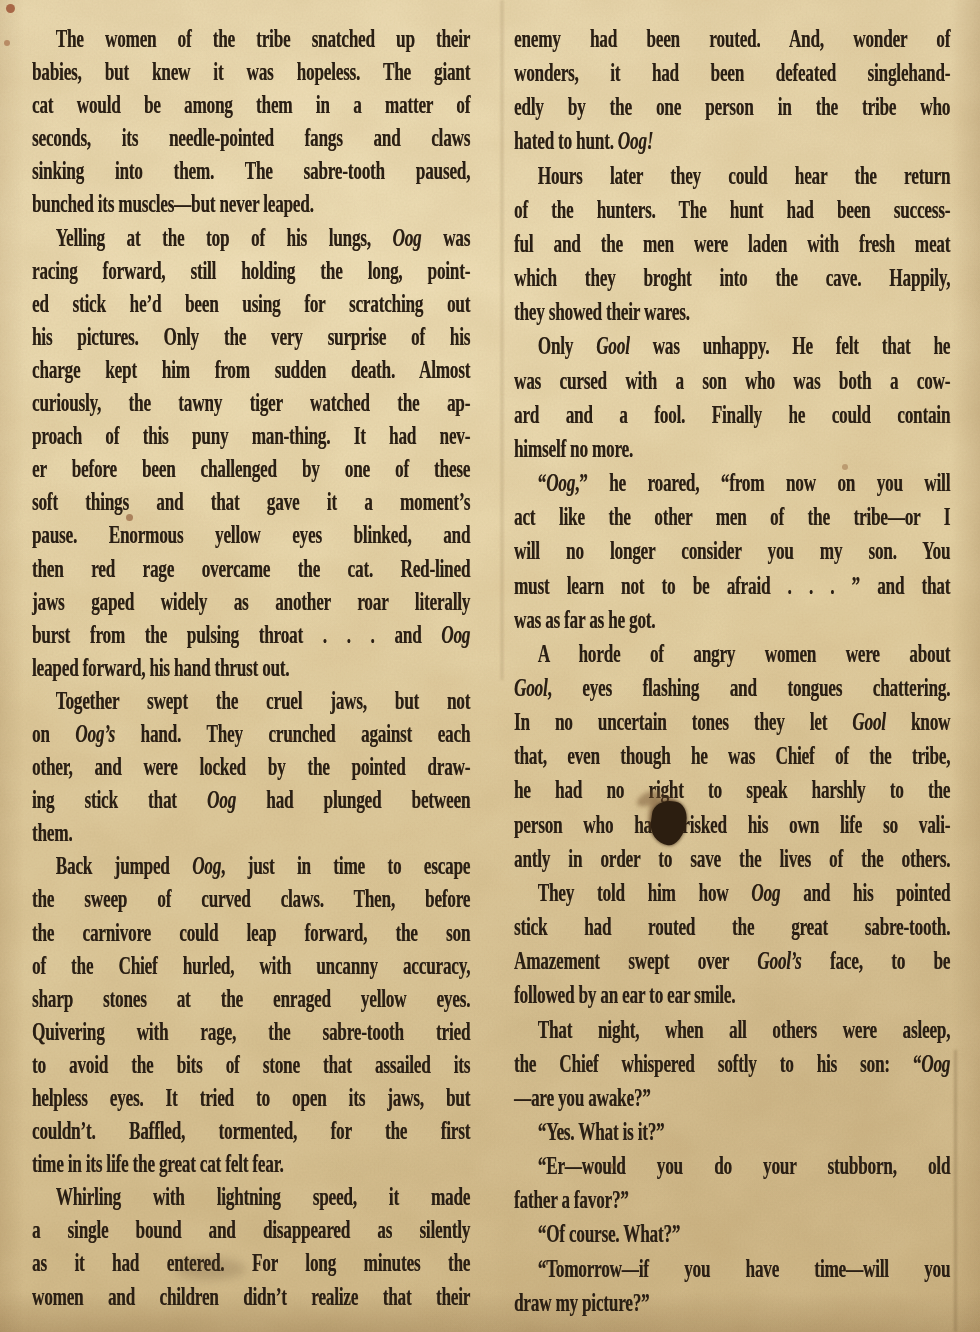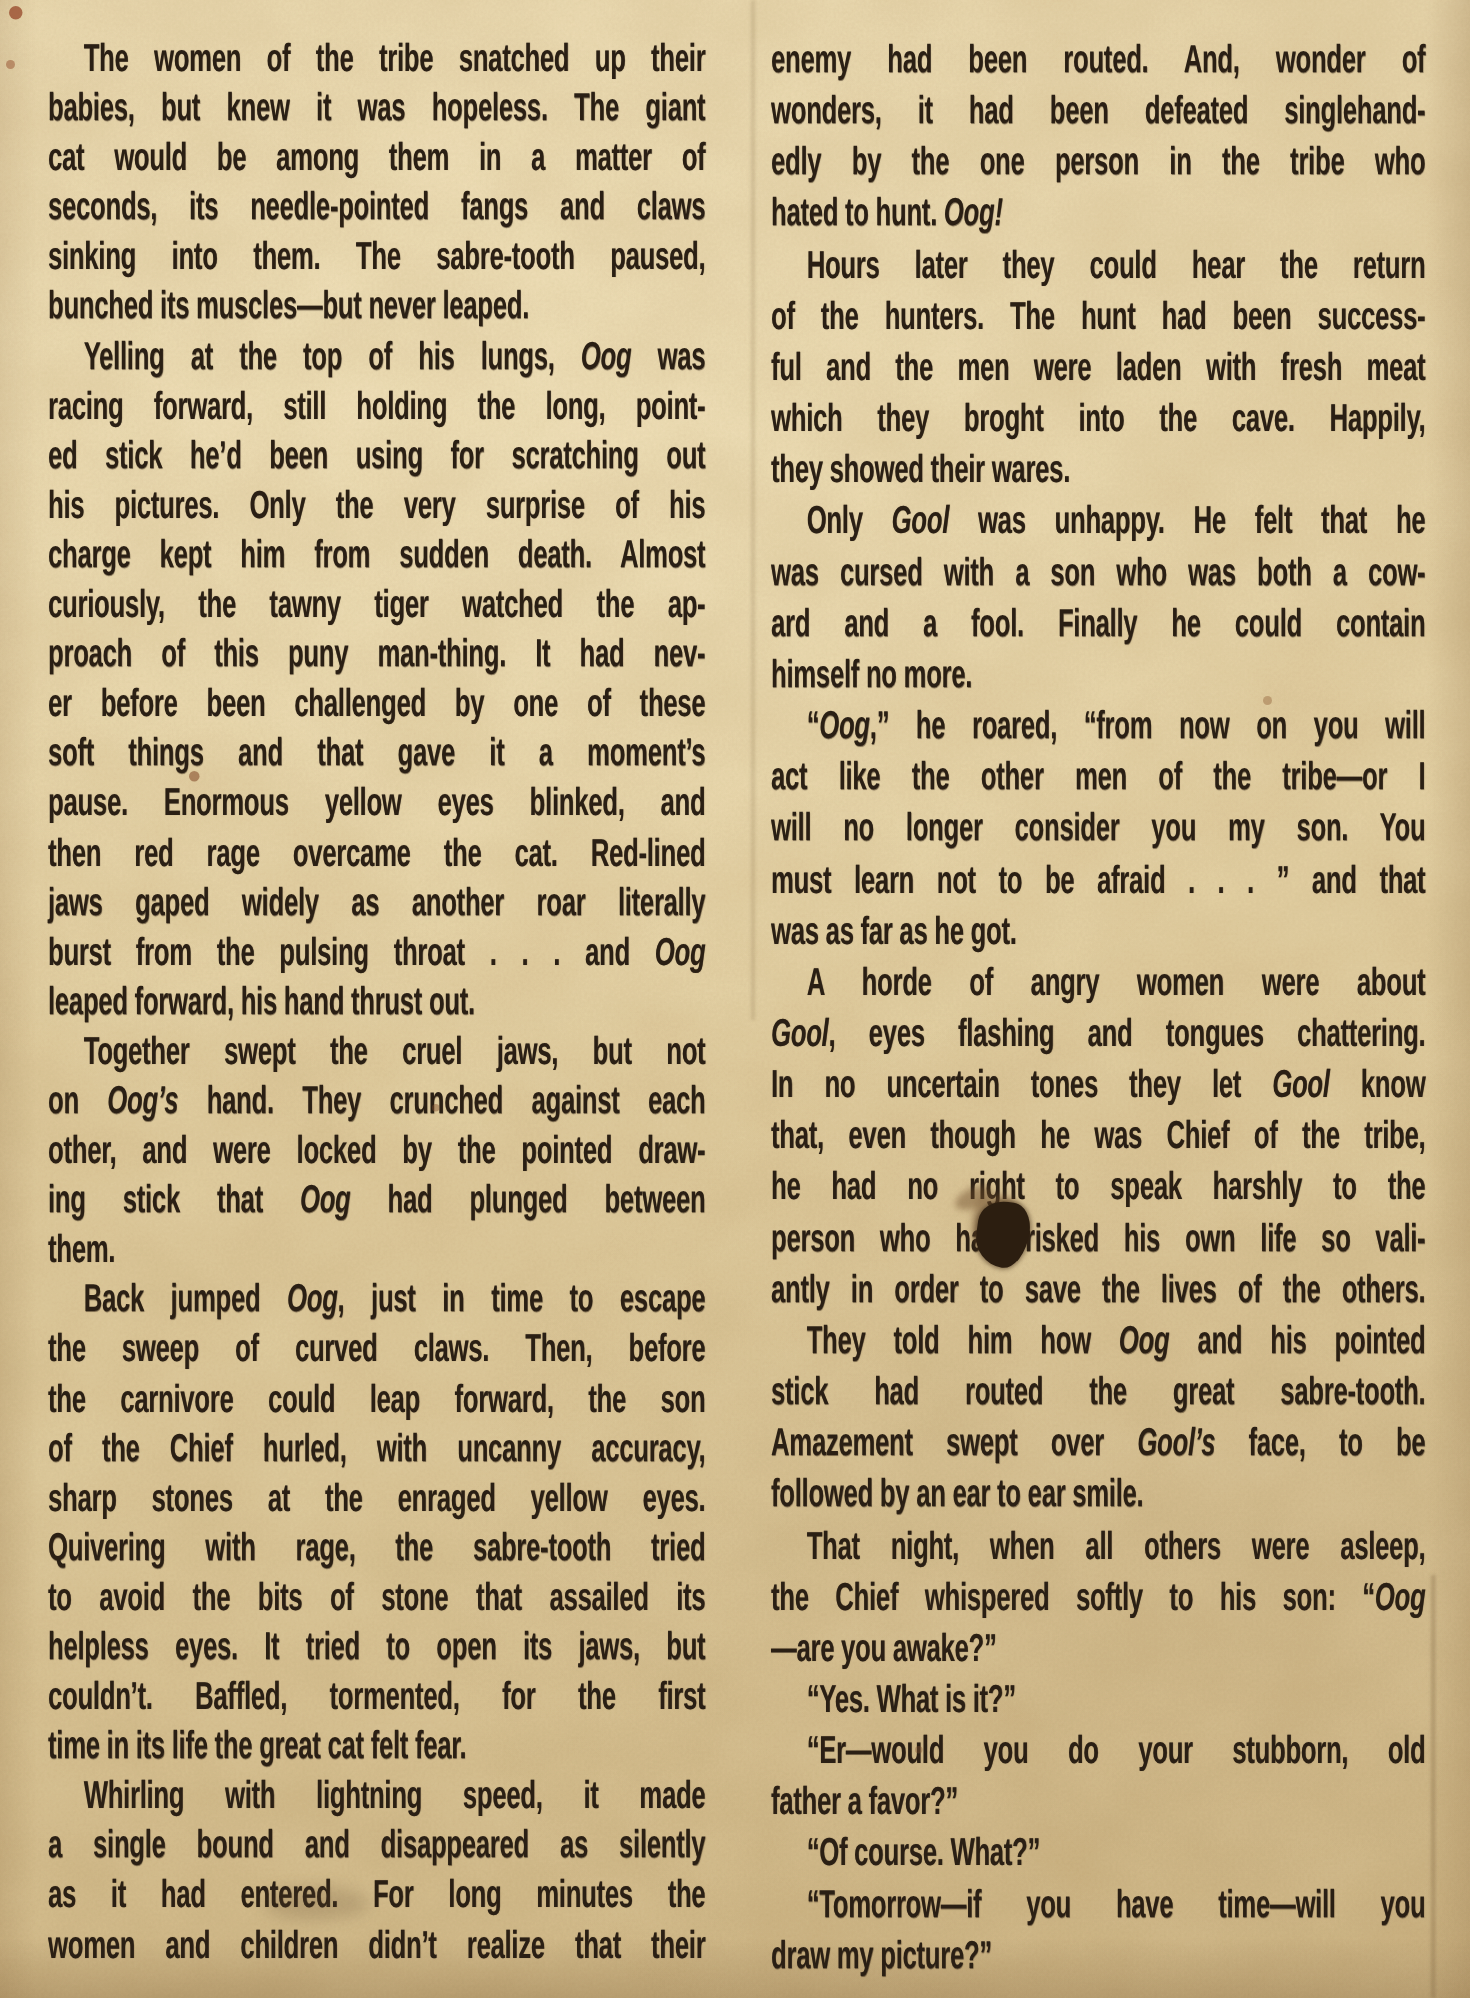--- a/index.html
+++ b/index.html
@@ -1,20 +1,20 @@
 <!DOCTYPE html>
 <html><head>
 <meta charset="utf-8">
 <style>
   html,body{margin:0;padding:0;background:#888;}
   #page{
     position:relative;
     width:980px;height:1332px;
     overflow:hidden;
-    font-family:Liberation Sans, sans-serif;
+    font-family:Liberation Serif, serif;
     background:
       radial-gradient(1100px 800px at 32% 20%, rgba(250,238,202,0.55), rgba(250,238,202,0) 62%),
       radial-gradient(900px 700px at 85% 80%, rgba(160,125,80,0.14), rgba(160,125,80,0) 60%),
       linear-gradient(90deg, rgba(150,118,75,0.20) 0%, rgba(150,118,75,0) 2.5%),
       linear-gradient(270deg, rgba(140,108,65,0.22) 0%, rgba(140,108,65,0) 3%),
       linear-gradient(0deg, rgba(130,100,60,0.28) 0%, rgba(130,100,60,0) 3%),
       linear-gradient(180deg, #e7d5ab 0%, #e4d1a4 45%, #ddc99b 78%, #d3bc8c 100%);
   }
   #texture{position:absolute;left:0;top:0;z-index:1;mix-blend-mode:multiply;pointer-events:none;}
   .col{

